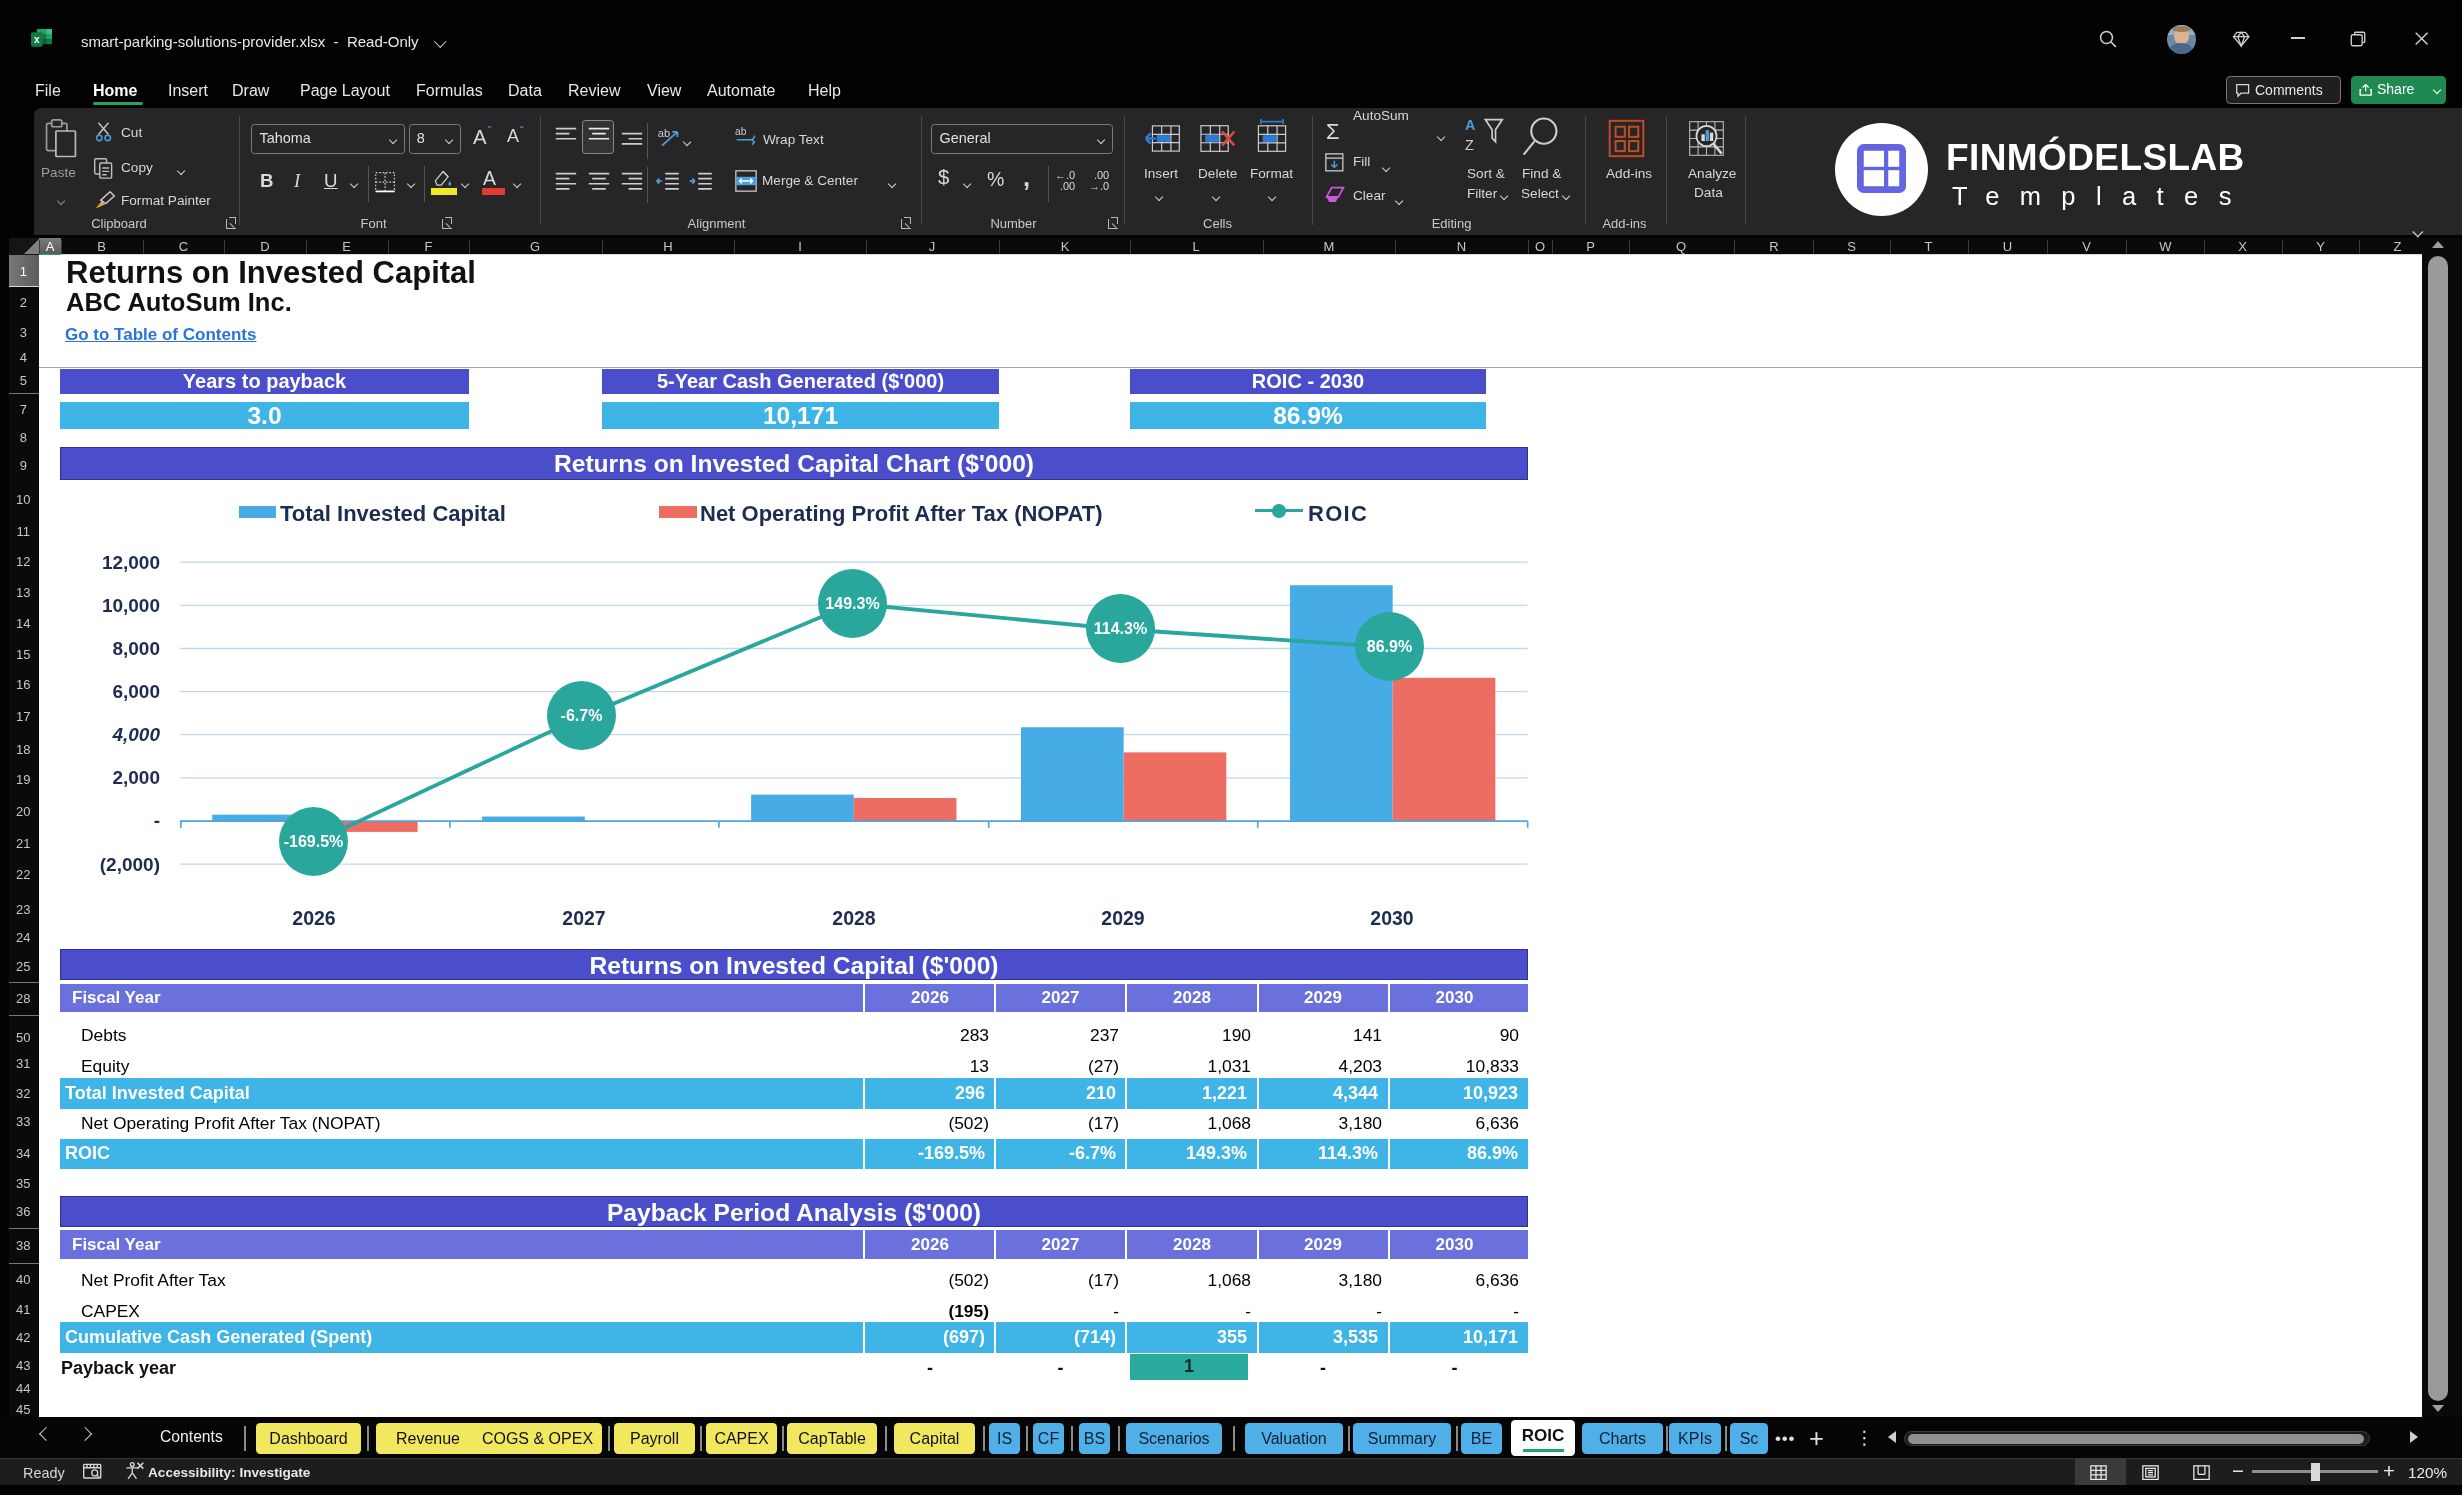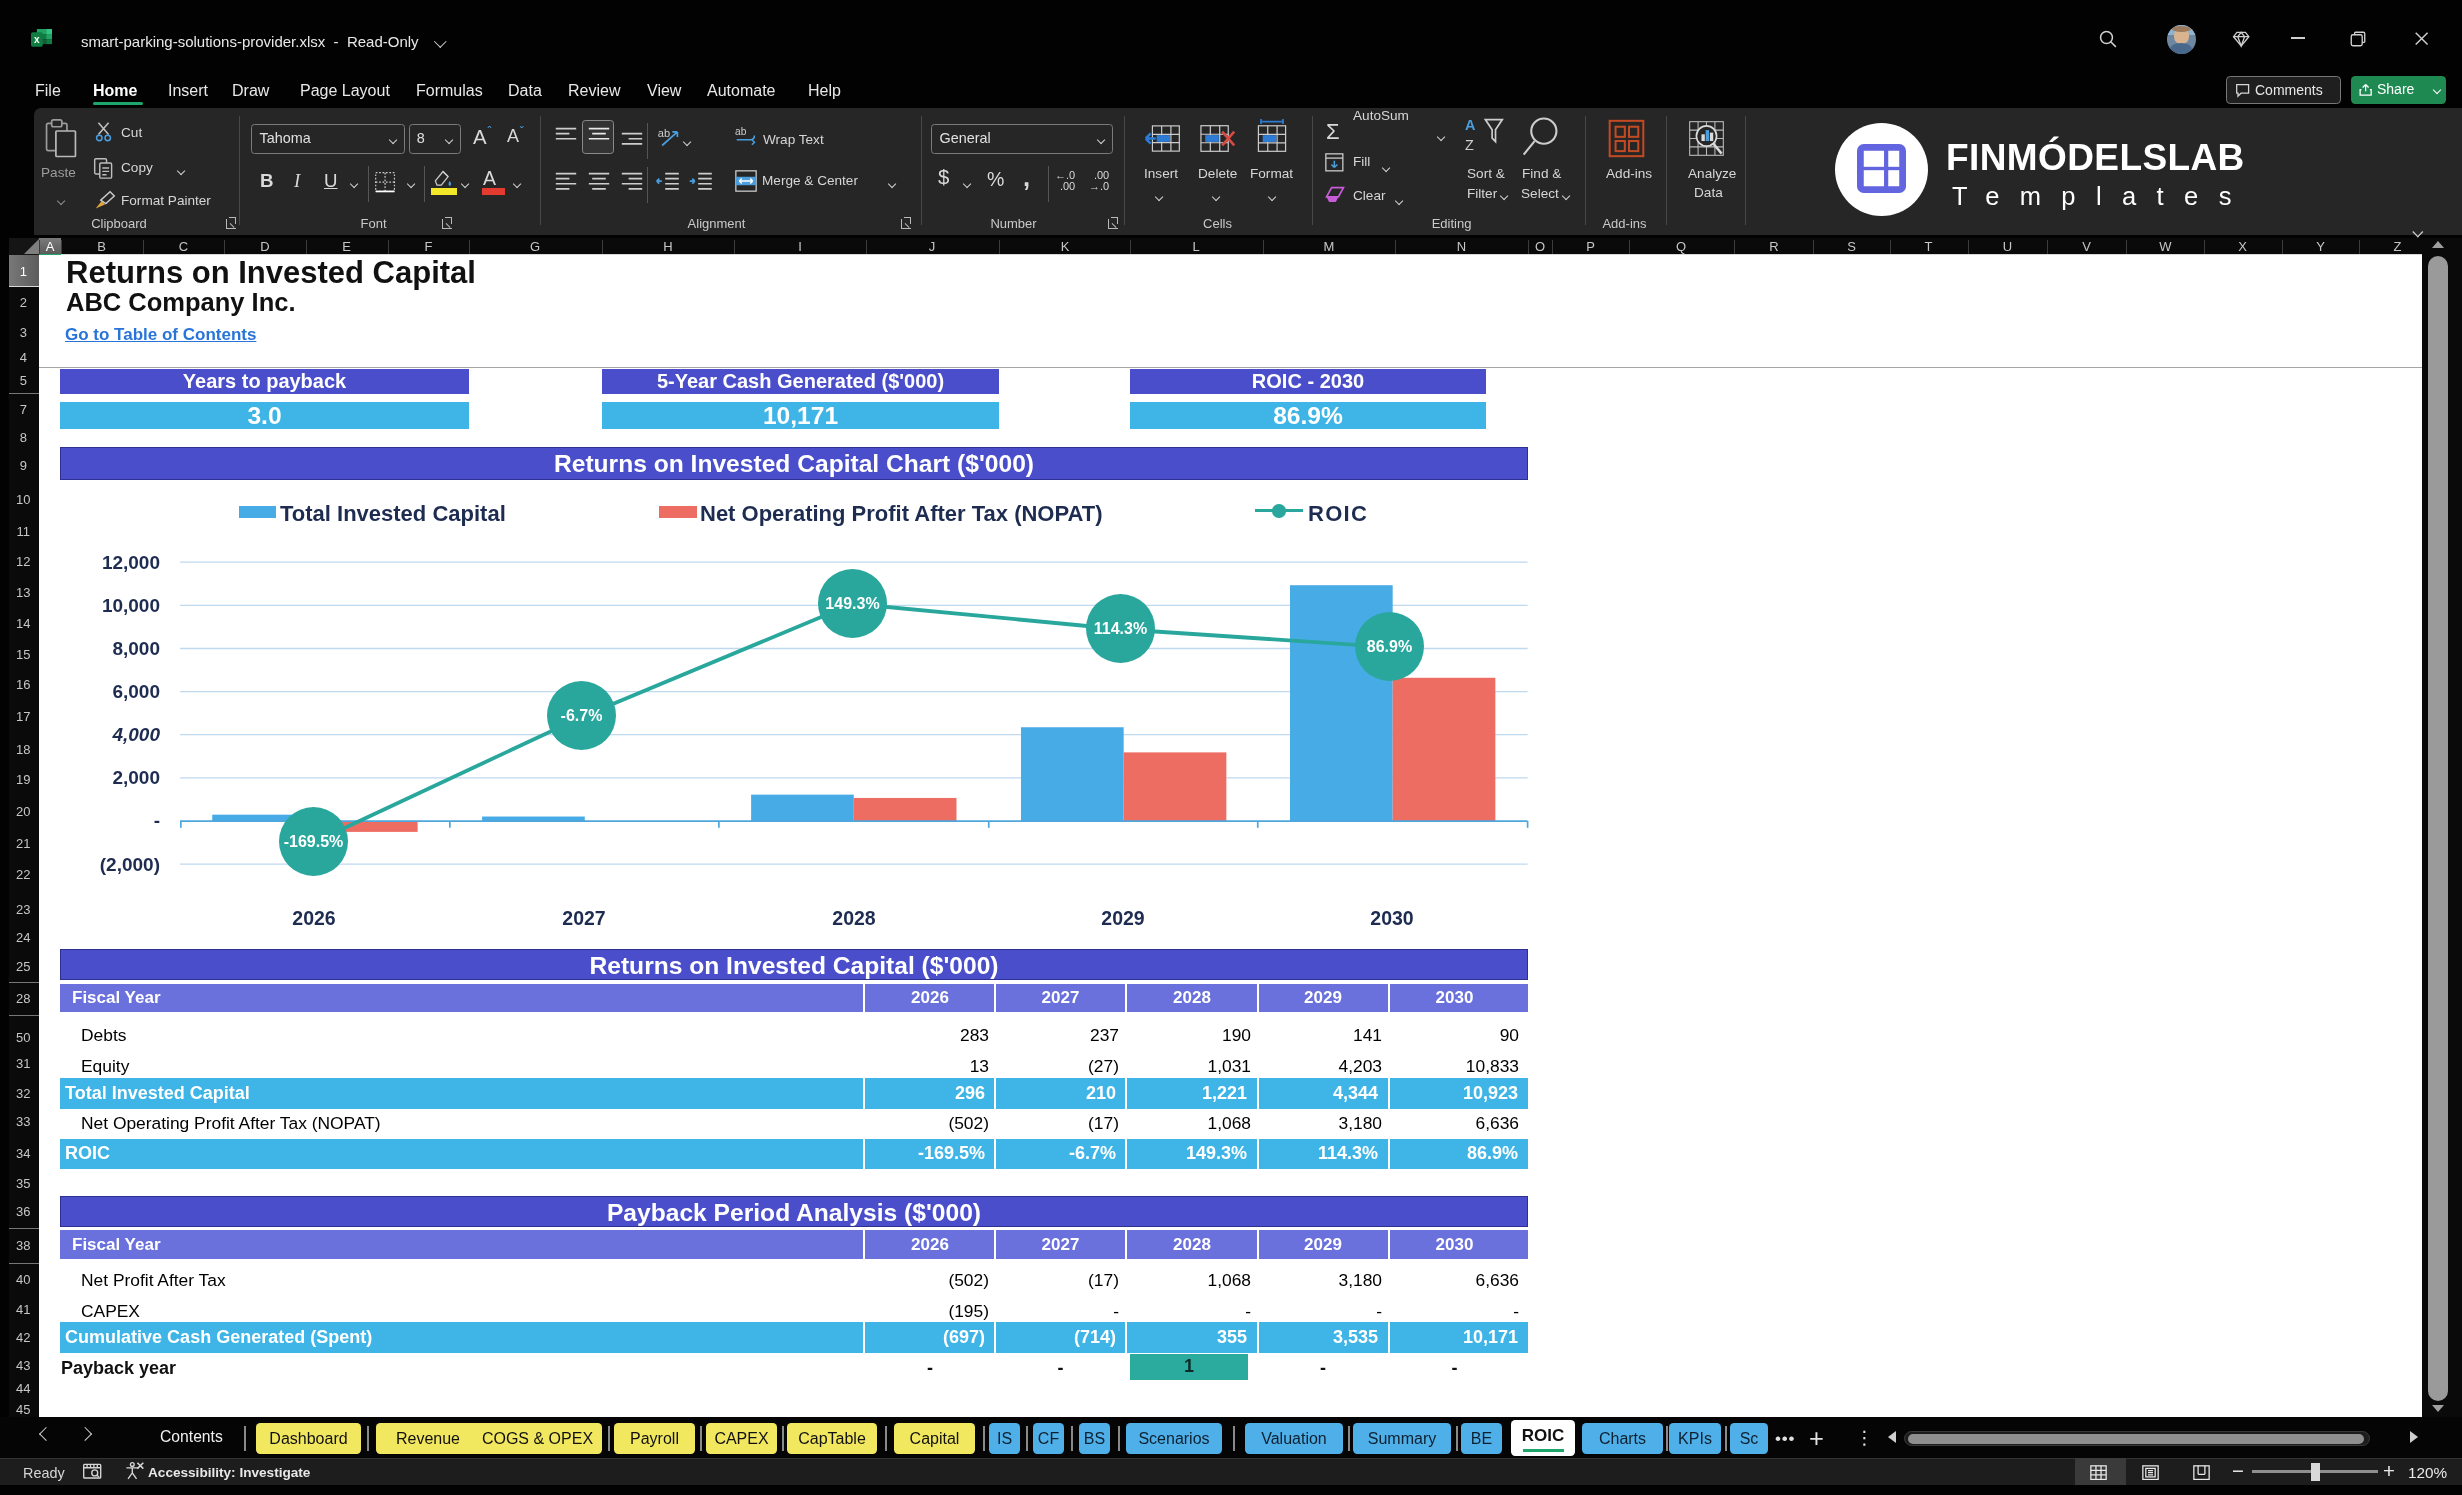--- a/index.html
+++ b/index.html
@@ -445,21 +445,21 @@
   <div class="rownum" style="top:1204px;">36</div>
   <div class="rownum" style="top:1238px;">38</div>
   <div class="rownum" style="top:1272px;">40</div>
   <div class="rownum" style="top:1302px;">41</div>
   <div class="rownum" style="top:1330px;">42</div>
   <div class="rownum" style="top:1358px;">43</div>
   <div class="rownum" style="top:1381px;">44</div>
   <div class="rownum" style="top:1402px;">45</div>
 
   <div class="abs" style="left:66px;top:255px;font-size:31px;font-weight:bold;color:#111;">Returns on Invested Capital</div>
-  <div class="abs" style="left:66px;top:288px;font-size:25.5px;font-weight:bold;color:#111;">ABC Company Inc.</div>
+  <div class="abs" style="left:66px;top:288px;font-size:25.5px;font-weight:bold;color:#111;">ABC AutoSum Inc.</div>
   <div class="abs" style="left:65px;top:325px;font-size:17px;font-weight:bold;color:#2874d8;text-decoration:underline;">Go to Table of Contents</div>
 
   <div class="abs" style="left:39px;top:367px;width:2383px;height:0.8px;background:#a6a6a6;"></div>
 
   <div class="abs" style="left:60px;top:369px;width:409px;height:24.6px;background:#4b4ecb;color:#fff;font-weight:bold;font-size:20px;text-align:center;line-height:24.6px;">Years to payback</div>
   <div class="abs" style="left:60px;top:402px;width:409px;height:27px;background:#3eb5e6;color:#fff;font-weight:bold;font-size:24.6px;text-align:center;line-height:27px;">3.0</div>
   <div class="abs" style="left:602px;top:369px;width:397px;height:24.6px;background:#4b4ecb;color:#fff;font-weight:bold;font-size:20px;text-align:center;line-height:24.6px;">5-Year Cash Generated ($'000)</div>
   <div class="abs" style="left:602px;top:402px;width:397px;height:27px;background:#3eb5e6;color:#fff;font-weight:bold;font-size:24.6px;text-align:center;line-height:27px;">10,171</div>
   <div class="abs" style="left:1130px;top:369px;width:356px;height:24.6px;background:#4b4ecb;color:#fff;font-weight:bold;font-size:20px;text-align:center;line-height:24.6px;">ROIC - 2030</div>
   <div class="abs" style="left:1130px;top:402px;width:356px;height:27px;background:#3eb5e6;color:#fff;font-weight:bold;font-size:24.6px;text-align:center;line-height:27px;">86.9%</div>
@@ -604,21 +604,21 @@
     <span style="position:absolute;left:1197px;width:132px;text-align:center;top:5.1px;">2029</span>
     <span style="position:absolute;left:1329px;width:131px;text-align:center;top:5.1px;">2030</span>
   </div>
   <div class="tbl-lab" style="left:81px;top:1270px;">Net Profit After Tax</div>
   <div class="tbl-num" style="left:864px;top:1270px;width:125px;">(502)</div>
   <div class="tbl-num" style="left:995px;top:1270px;width:124px;">(17)</div>
   <div class="tbl-num" style="left:1126px;top:1270px;width:125px;">1,068</div>
   <div class="tbl-num" style="left:1257px;top:1270px;width:125px;">3,180</div>
   <div class="tbl-num" style="left:1389px;top:1270px;width:130px;">6,636</div>
   <div class="tbl-lab" style="left:81px;top:1301px;">CAPEX</div>
-  <div class="tbl-num" style="left:864px;top:1301px;width:125px;">(195)</div>
+  <div class="tbl-num" style="left:864px;top:1301px;width:125px;font-weight:bold;">(195)</div>
   <div class="tbl-num" style="left:995px;top:1301px;width:124px;">-</div>
   <div class="tbl-num" style="left:1126px;top:1301px;width:125px;">-</div>
   <div class="tbl-num" style="left:1257px;top:1301px;width:125px;">-</div>
   <div class="tbl-num" style="left:1389px;top:1301px;width:130px;">-</div>
   <div class="cyanrow" style="top:1322px;height:31px;font-size:18px;">
     <span style="position:absolute;left:5.1px;top:5.1px;">Cumulative Cash Generated (Spent)</span>
     <span style="position:absolute;left:804px;width:121px;text-align:right;top:5.1px;">(697)</span>
     <span style="position:absolute;left:935px;width:121px;text-align:right;top:5.1px;">(714)</span>
     <span style="position:absolute;left:1066px;width:121px;text-align:right;top:5.1px;">355</span>
     <span style="position:absolute;left:1197px;width:121px;text-align:right;top:5.1px;">3,535</span>

